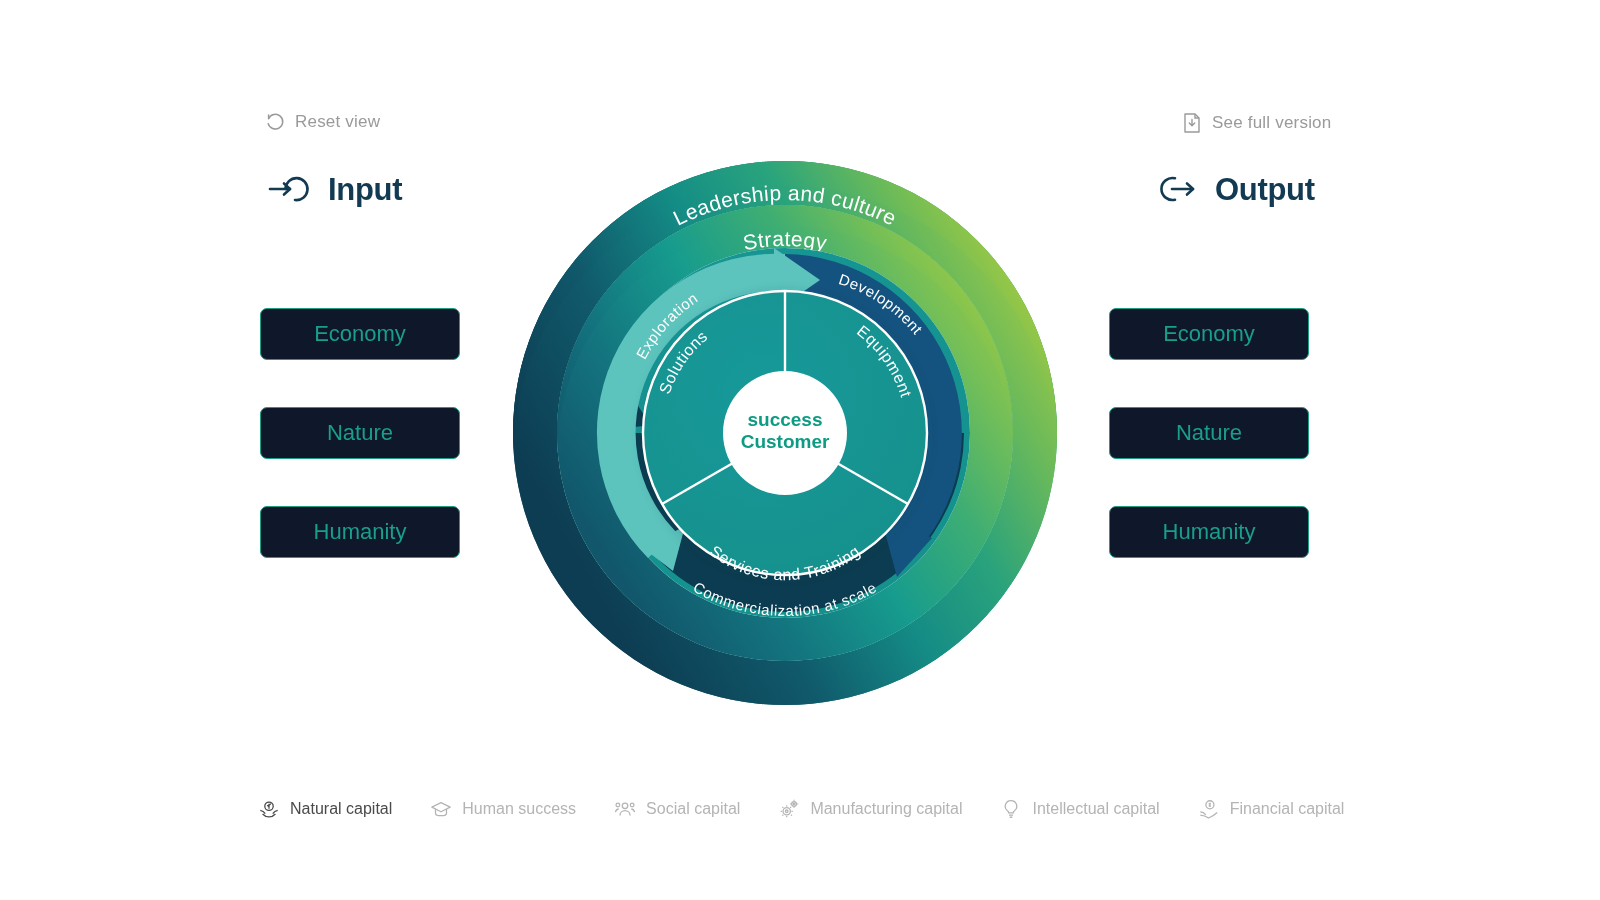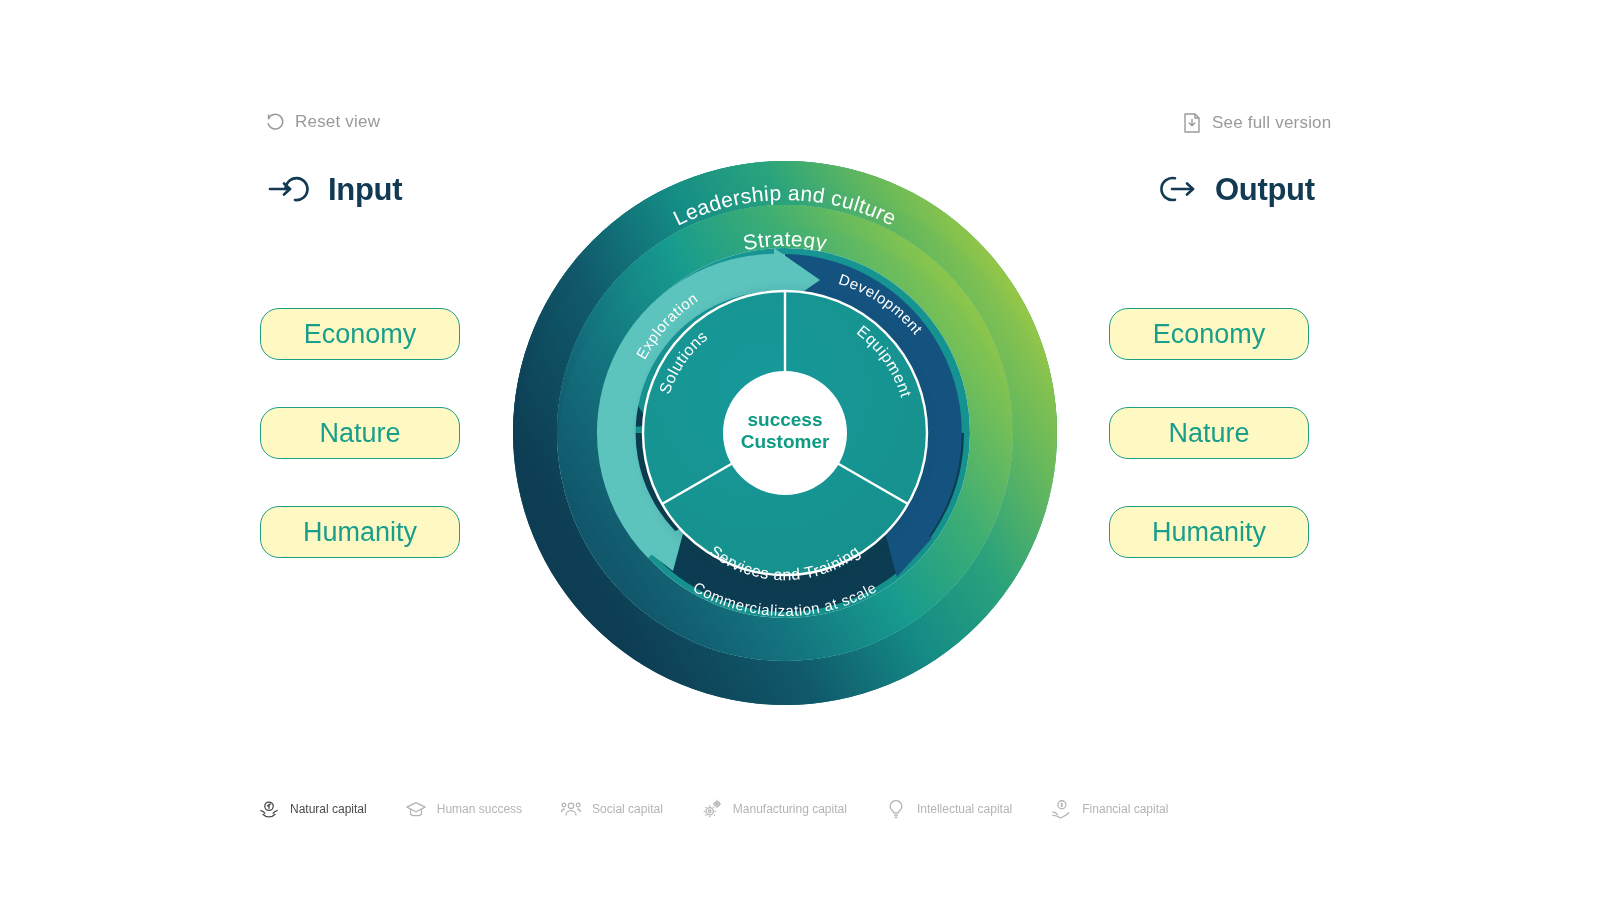--- a/index.html
+++ b/index.html
@@ -30,24 +30,24 @@
     letter-spacing: -.3px;
   }
   #input-head  { left: 268px; }
   #output-head { left: 1155px; }
 
   
   .pill {
     position: absolute;
     width: 200px; height: 52px;
     border: 1.6px solid #1e9e84;
-    border-radius: 19px;
-    background: #fef9c3;
+    border-radius: 7px;
+    background: #0f172a;
     color: #1a9e8c;
-    font-size: 27px;
+    font-size: 22px;
     display: flex; align-items: center; justify-content: center;
     cursor: pointer; user-select: none;
   }
   .col-left  { left: 260px; }
   .col-right { left: 1109px; }
   .row-1 { top: 308px; }
   .row-2 { top: 407px; }
   .row-3 { top: 506px; }
 
   
@@ -72,21 +72,21 @@
   #center-label span { display: block; }
 
   
   #legend {
     position: absolute; left: 258px; top: 798px;
     display: flex; align-items: center; gap: 0px;
   }
   .legend-item {
     display: flex; align-items: center; gap: 10px;
     margin-right: 38px; cursor: pointer; user-select: none;
-    color: #b4b4b4; font-size: 12px; white-space: nowrap;
+    color: #b4b4b4; font-size: 16px; white-space: nowrap;
   }
   .legend-item.active { color: #4a4a4a; }
   .legend-item.active .legend-ico { stroke: #4a4a4a; }
   .legend-ico { stroke: #b4b4b4; fill: none; stroke-width: 1.4; }
 </style>
 </head>
 <body>
 
 <div class="page">
 

